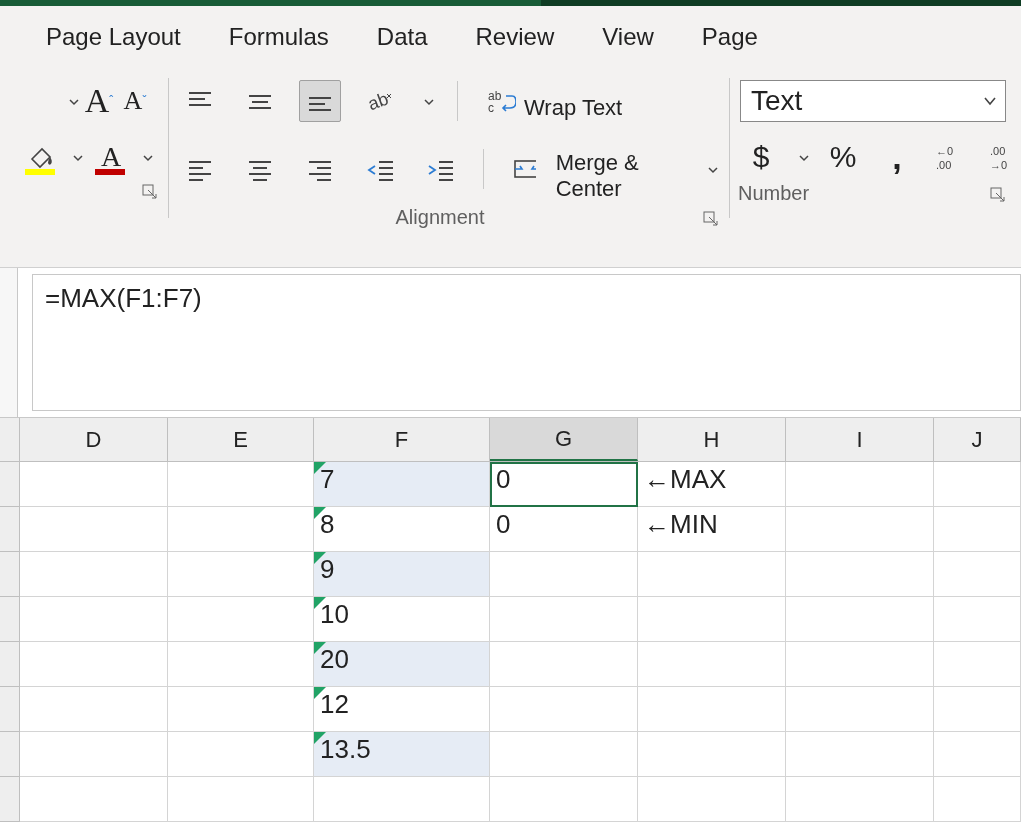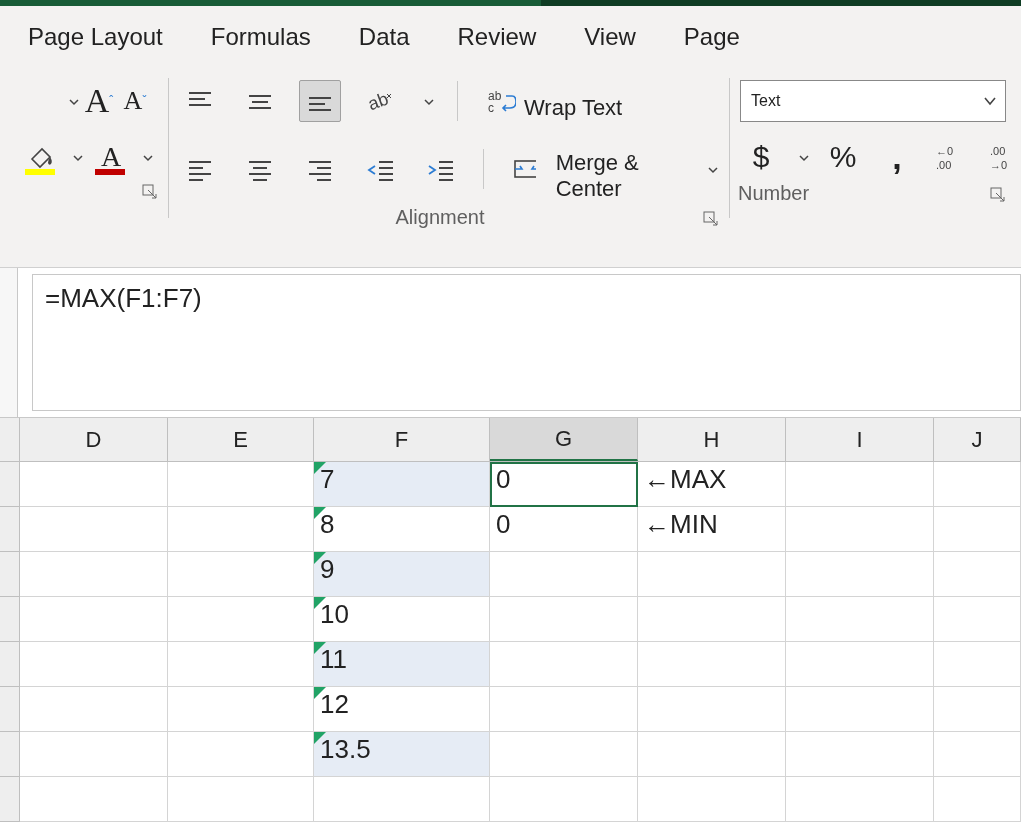--- a/index.html
+++ b/index.html
@@ -4,42 +4,42 @@
 <style>
   * { box-sizing: border-box; }
   html, body { margin: 0; padding: 0; font-family: "Segoe UI", Arial, sans-serif; background: #fff; color: #222; }
   body { width: 1021px; height: 827px; overflow: hidden; }
 
   
   .title-strip { height: 6px; background: #185c37; }
   .title-strip .right { float: right; width: 480px; height: 6px; background: #0f3d24; }
 
   
-  .tabs { background: #f3f2f1; height: 62px; padding-left: 28px; display: flex; align-items: center; gap: 48px; font-size: 24px; }
+  .tabs { background: #f3f2f1; height: 62px; padding-left: 46px; display: flex; align-items: center; gap: 48px; font-size: 24px; }
   .tabs .tab { cursor: pointer; user-select: none; }
 
   
   .ribbon { background: #f3f2f1; border-bottom: 1px solid #d0d0d0; padding: 6px 0 0 0; height: 200px; }
   .groups { display: flex; align-items: flex-start; }
   .group { display: flex; flex-direction: column; align-items: center; }
   .group-body { display: flex; flex-direction: column; gap: 14px; padding: 6px 10px 4px 10px; }
   .vrule { width: 1px; background: #c8c8c8; height: 140px; margin-top: 4px; }
 
   .row { display: flex; align-items: center; gap: 18px; }
   .btn { display: inline-flex; align-items: center; justify-content: center; min-width: 42px; min-height: 42px; border-radius: 2px; cursor: pointer; }
   .btn.active { background: #d9d9d9; border: 1px solid #a0a0a0; }
   .caret { display: inline-block; margin-left: 4px; }
   .caret svg { vertical-align: middle; }
   .lbl { font-size: 22px; margin-top: 14px; }
 
   .group-label-row { display: flex; justify-content: space-between; align-items: center; width: 100%; padding: 0 8px 2px 8px; font-size: 20px; color: #5f5f5f; }
   .launcher { width: 18px; height: 18px; }
 
   
-  .numfmt { width: 278px; height: 42px; border: 1px solid #888; background: #fff; display: flex; align-items: center; justify-content: space-between; padding: 0 8px 0 10px; font-size: 16px; }
+  .numfmt { width: 278px; height: 42px; border: 1px solid #888; background: #fff; display: flex; align-items: center; justify-content: space-between; padding: 0 8px 0 10px; font-size: 28px; }
 
   
   .formula-area { display: flex; align-items: stretch; height: 150px; border-bottom: 1px solid #c8c8c8; }
   .namebox { width: 18px; background: #f7f7f7; border-right: 1px solid #c8c8c8; }
   .formula-bar { flex: 1; border: 1px solid #c8c8c8; margin: 6px 0 6px 14px; background: #fff; padding: 8px 12px; font-size: 26px; }
 
   
   .grid { user-select: none; }
   .col-headers { display: flex; height: 44px; background: #eee; border-bottom: 1px solid #bfbfbf; }
   .col-headers .rowhdr-spacer { width: 20px; border-right: 1px solid #bfbfbf; background: #eee; }
@@ -370,21 +370,21 @@
       <div class="cell cG"></div>
       <div class="cell cH"></div>
       <div class="cell cI"></div>
       <div class="cell cJ"></div>
     </div>
 
     <div class="gridrow">
       <div class="rowhdr"></div>
       <div class="cell cD"></div>
       <div class="cell cE"></div>
-      <div class="cell cF shade"><span class="txtmark"></span><span>11</span></div>
+      <div class="cell cF shade"><span class="txtmark"></span><span>20</span></div>
       <div class="cell cG"></div>
       <div class="cell cH"></div>
       <div class="cell cI"></div>
       <div class="cell cJ"></div>
     </div>
 
     <div class="gridrow">
       <div class="rowhdr"></div>
       <div class="cell cD"></div>
       <div class="cell cE"></div>

